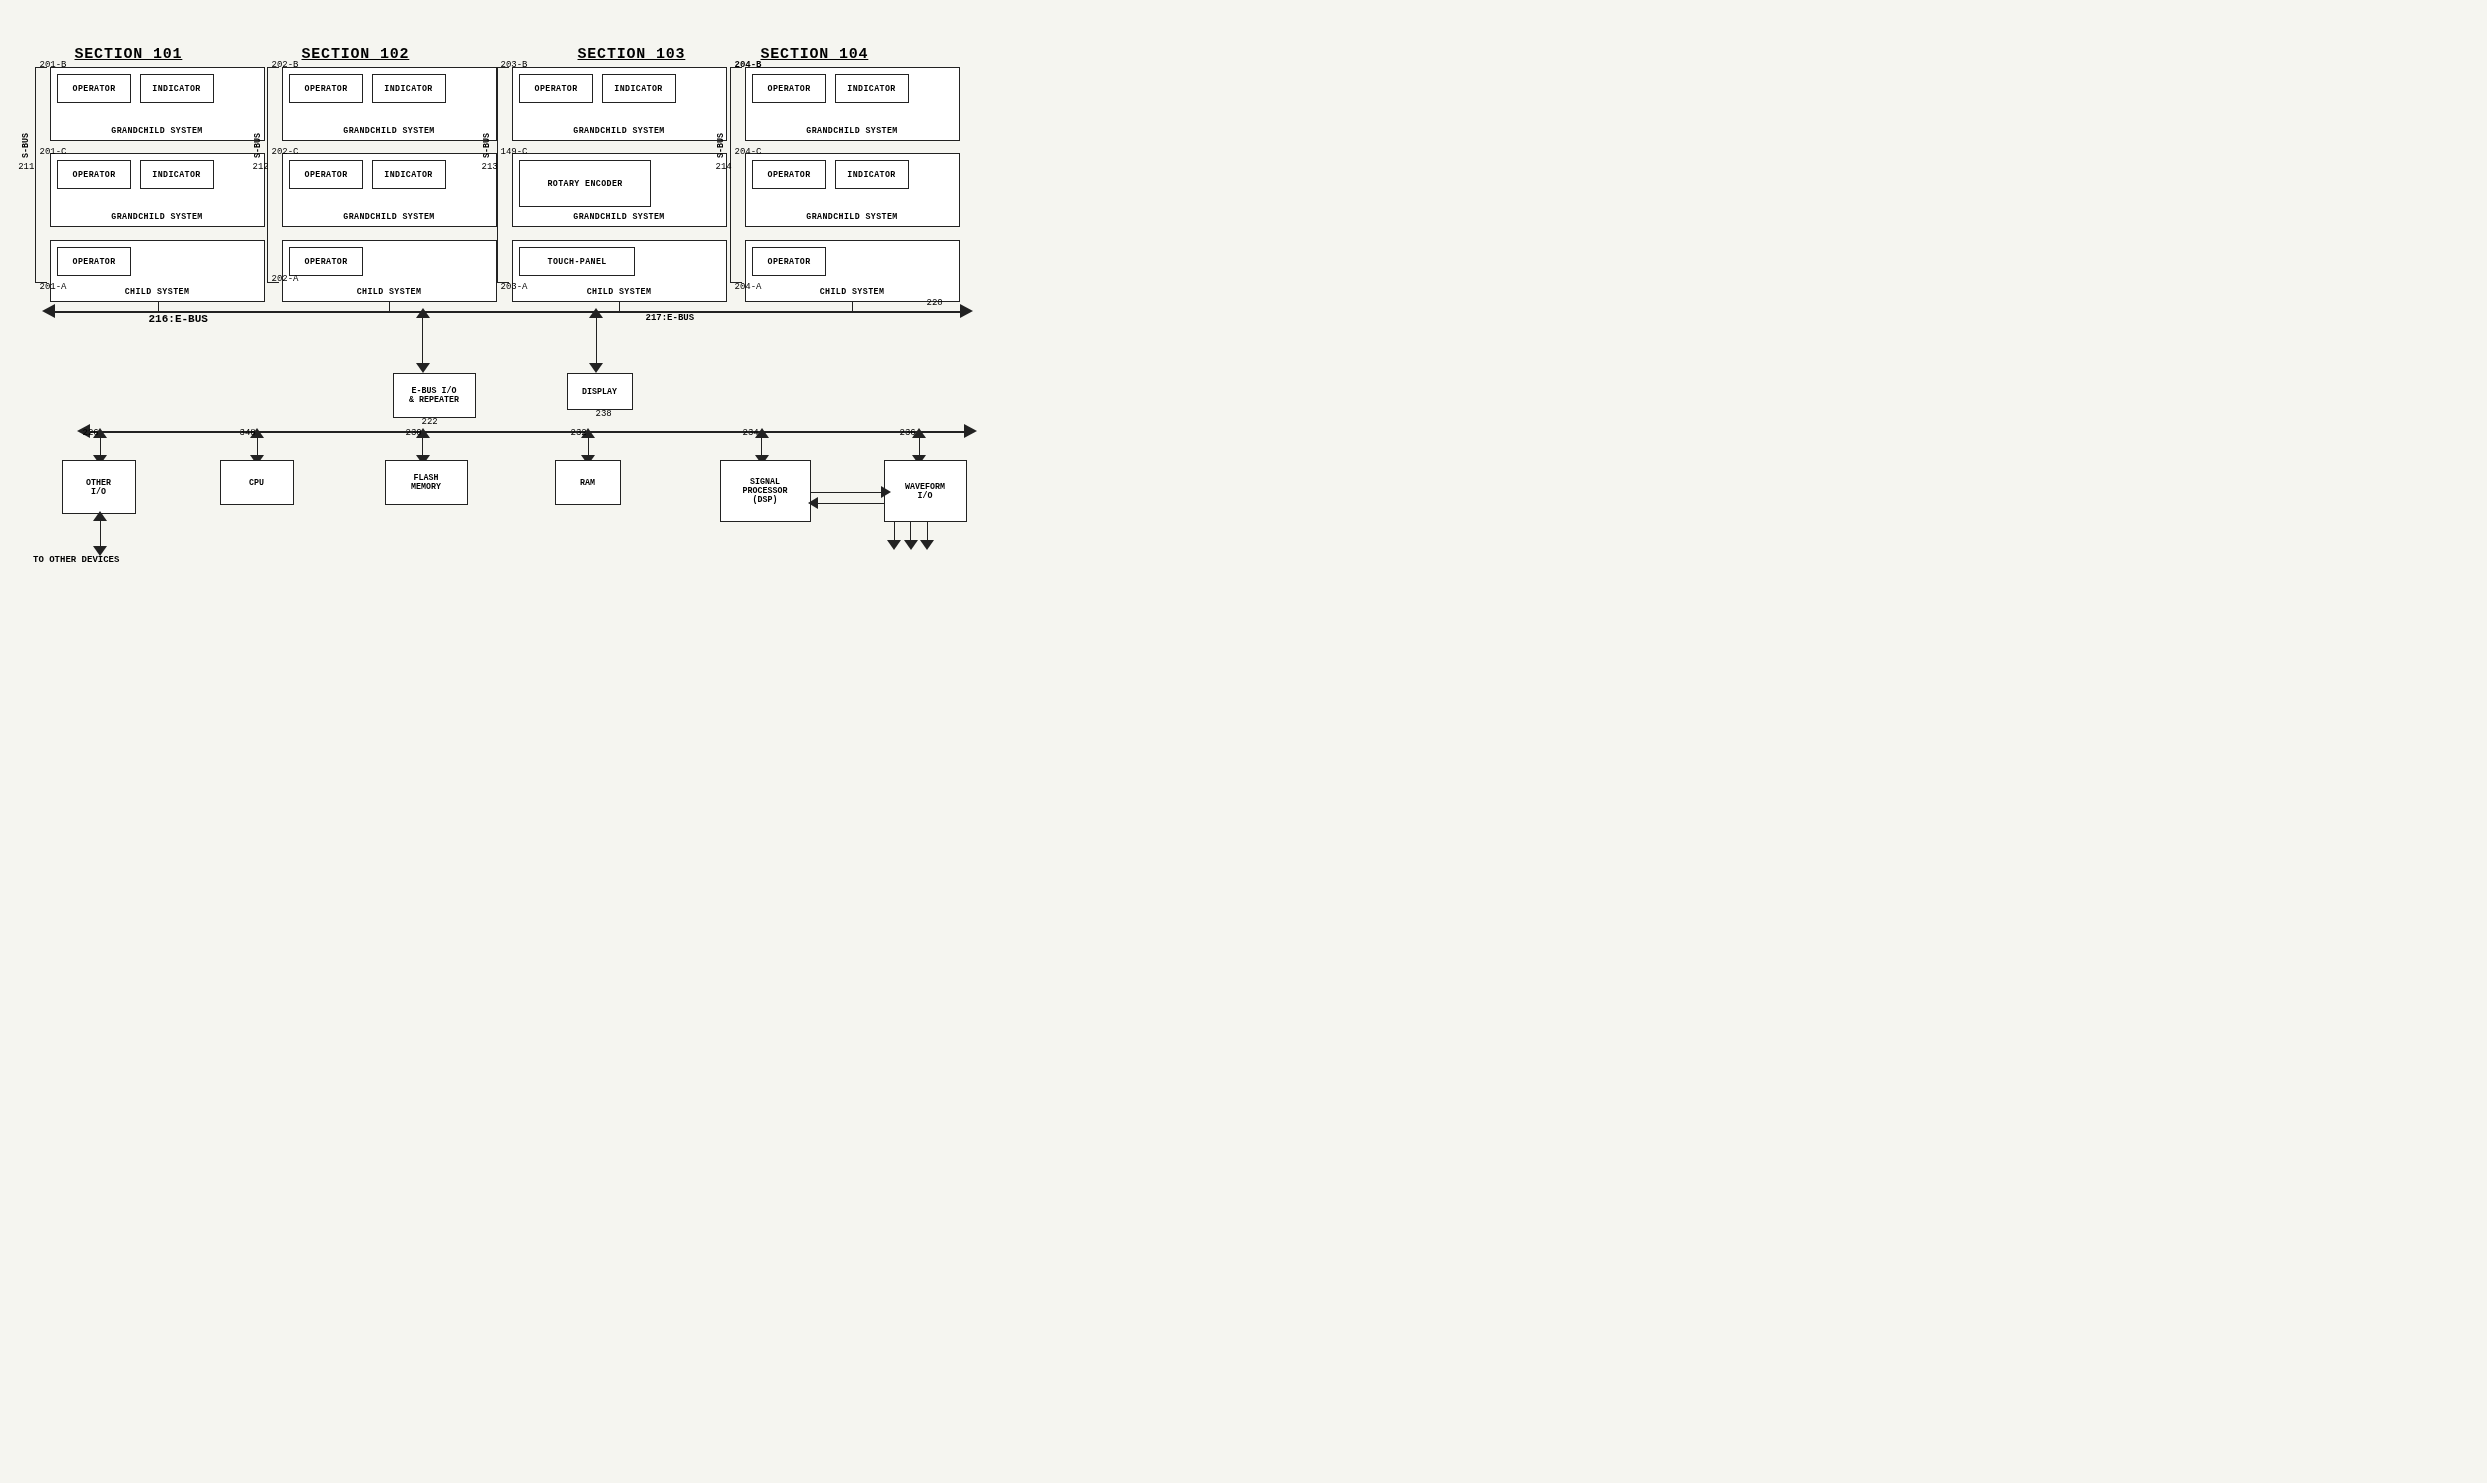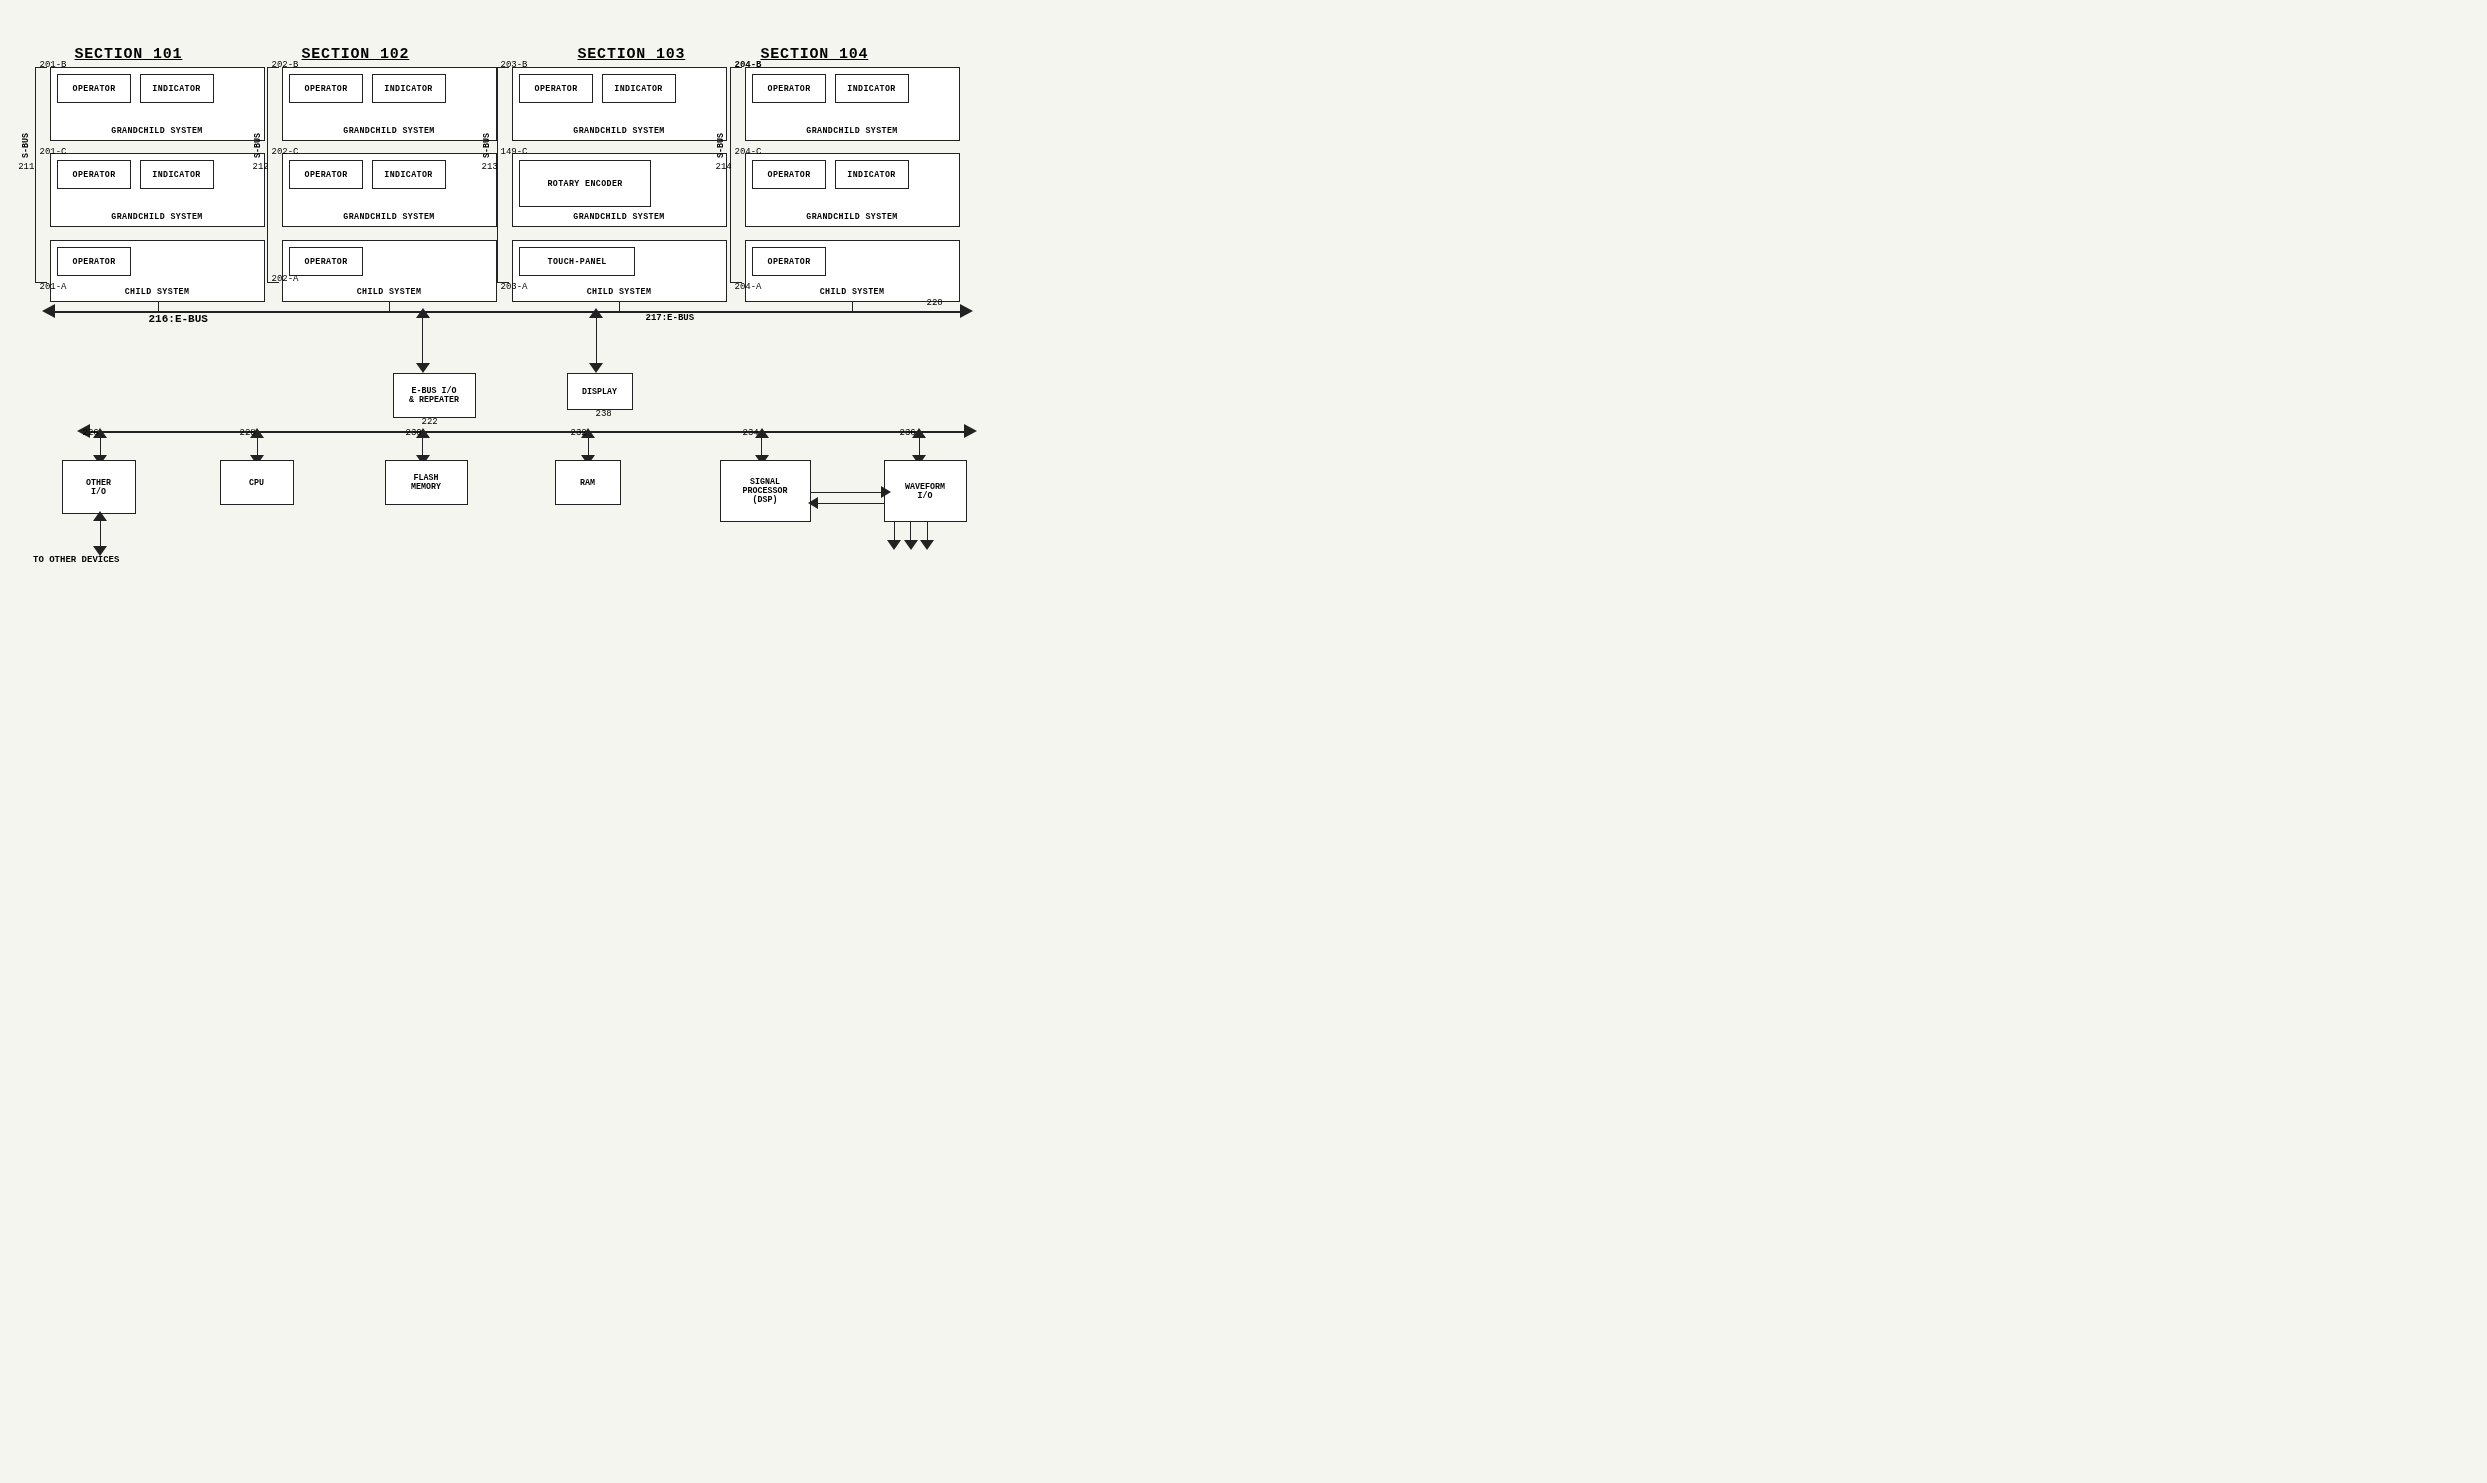--- a/index.html
+++ b/index.html
@@ -309,21 +309,21 @@
 I/O</span>
   </div>
   <span class="ref-label" style="left:66px; top:411px; font-size:9px;">226</span>
 
   <div class="line-v" style="left:240px; top:414px; height:29px;"></div>
   <div style="position:absolute; left:233px; top:411px; width:0; height:0; border-left:7.4px solid transparent; border-right:7.4px solid transparent; border-bottom:10px solid #222;"></div>
   <div style="position:absolute; left:233px; top:438px; width:0; height:0; border-left:7.4px solid transparent; border-right:7.4px solid transparent; border-top:10px solid #222;"></div>
   <div class="arrow-box" style="left:203px; top:443px; width:74px; height:45px;">
     <span>CPU</span>
   </div>
-  <span class="ref-label" style="left:223px; top:411px; font-size:9px;">228</span>
+  <span class="ref-label" style="left:223px; top:411px; font-size:9px;">348</span>
 
   <div class="line-v" style="left:405px; top:414px; height:29px;"></div>
   <div style="position:absolute; left:399px; top:411px; width:0; height:0; border-left:7.4px solid transparent; border-right:7.4px solid transparent; border-bottom:10px solid #222;"></div>
   <div style="position:absolute; left:399px; top:438px; width:0; height:0; border-left:7.4px solid transparent; border-right:7.4px solid transparent; border-top:10px solid #222;"></div>
   <div class="arrow-box" style="left:368px; top:443px; width:83px; height:45px;">
     <span style="white-space:pre-line; font-size:8.3px;">FLASH
 MEMORY</span>
   </div>
   <span class="ref-label" style="left:389px; top:411px; font-size:9px;">230</span>
 

